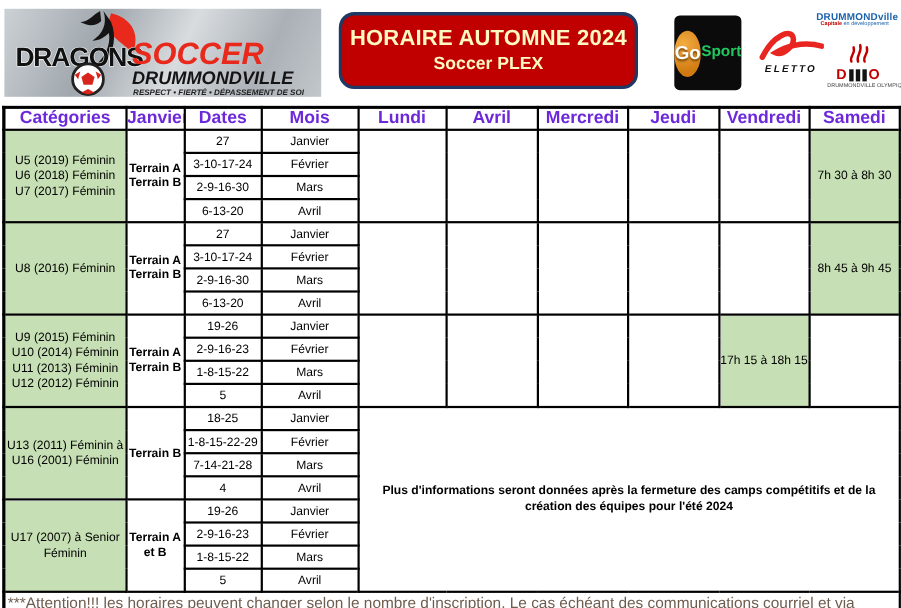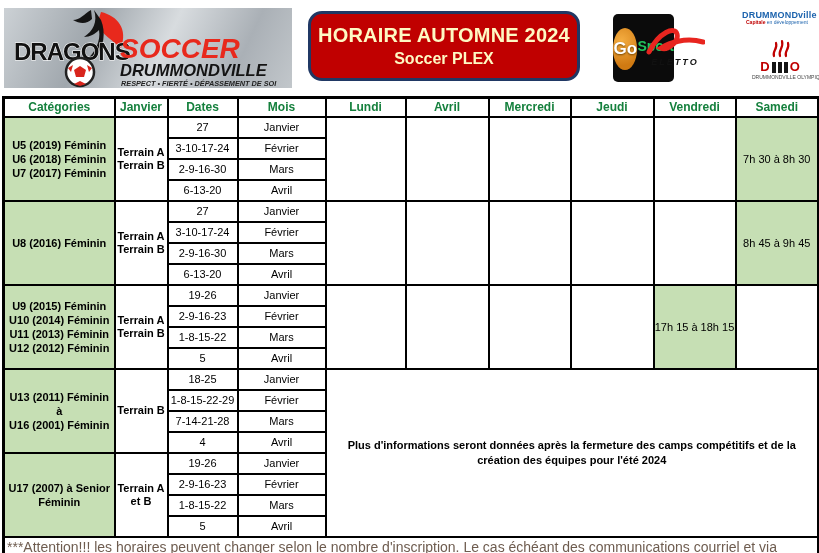--- a/index.html
+++ b/index.html
@@ -32,42 +32,42 @@
     position:absolute;left:597px;top:14px;width:61px;height:68px;background:#0b0b0b;border-radius:5px;
     display:flex;align-items:center;justify-content:center;margin-left:16px;
   }
   .gosport .circle{
     width:42px;height:42px;border-radius:50%;
     background:radial-gradient(circle at 35% 30%,#f4ad41,#d07a12 75%);
     display:flex;align-items:center;justify-content:center;margin-top:2px;
   }
   .gosport .go{color:#fff;font-weight:bold;font-size:17px;text-shadow:0 1px 2px #6d4200}
   .gosport .sport{color:#22c55e;font-weight:bold;font-size:14px;margin-top:-5px}
-  .eletto{position:absolute;left:642px;top:26px;width:66px;text-align:center}
+  .eletto{position:absolute;left:686px;top:26px;width:66px;text-align:center}
   .eletto svg{display:block;margin:0 auto}
   .eletto .word{font-size:9px;font-weight:bold;font-style:italic;letter-spacing:2px;color:#111;margin-top:1px}
   .citylogo{position:absolute;left:742px;top:10px;width:70px;text-align:center;line-height:1.15}
   .citylogo .name{color:var(--city-blue);font-weight:bold;font-size:9px;letter-spacing:0.2px}
   .citylogo .tag{font-size:5px;color:var(--city-blue)}
   .citylogo .tag .strong{color:#c00000;font-weight:bold}
   .olympique{position:absolute;left:752px;top:36px;width:56px;text-align:center}
   .olympique .letters{display:flex;justify-content:center;align-items:flex-end;gap:2px;margin-top:-2px}
   .oly-letter{color:#c00000;font-weight:bold;font-size:13px;line-height:13px}
   .oly-bar{width:4px;height:11px;background:#141414}
   .olympique .caption{font-size:5px;color:#444;margin-top:1px;white-space:nowrap}
   
   table{
     border-collapse:collapse;table-layout:fixed;width:815px;margin:0 2px;
     border:3px solid #000;
   }
   th,td{border:2px solid #000;padding:0;overflow:hidden;vertical-align:middle;text-align:center}
-  th{height:19px;font-size:12px;font-weight:bold;color:#15803d}
+  th{height:19px;font-size:16px;font-weight:bold;color:#6d28d9}
   td{font-size:11px;color:#000}
   tr.sub td{height:21px}
-  td.cat{background:var(--cell-green);font-weight:bold;line-height:14px}
+  td.cat{background:var(--cell-green);font-weight:normal;line-height:14px}
   td.ter{font-weight:bold;line-height:13px}
   td.dates,td.mois{font-weight:normal}
   td.time{background:var(--cell-green);font-weight:normal}
   td.msg{font-weight:bold;line-height:15px;padding:0 14px}
   tr.note td{height:16px;font-size:14px;font-weight:normal;text-align:left;color:var(--note-brown);padding:1px 2px}
 </style>
 </head>
 <body>
 
 <div class="header-band">

